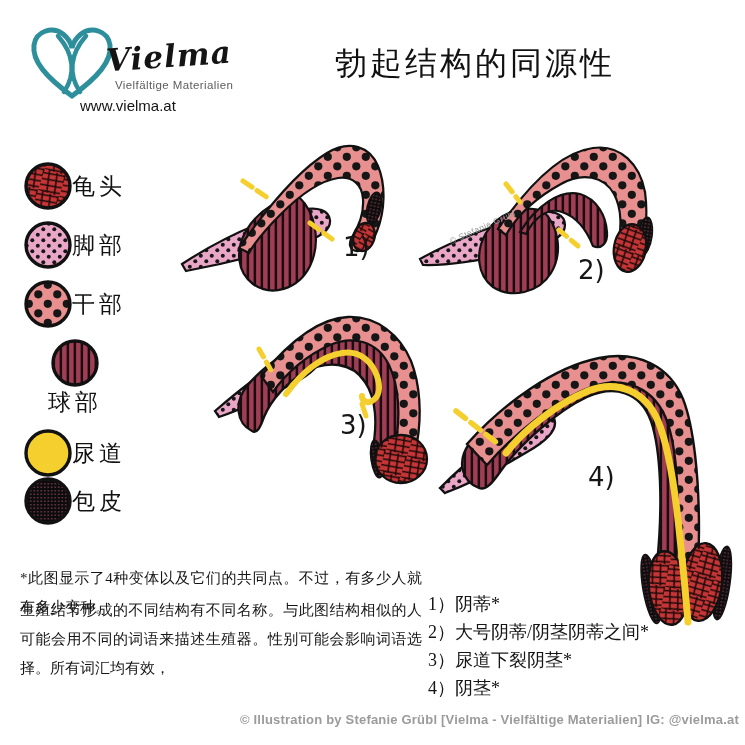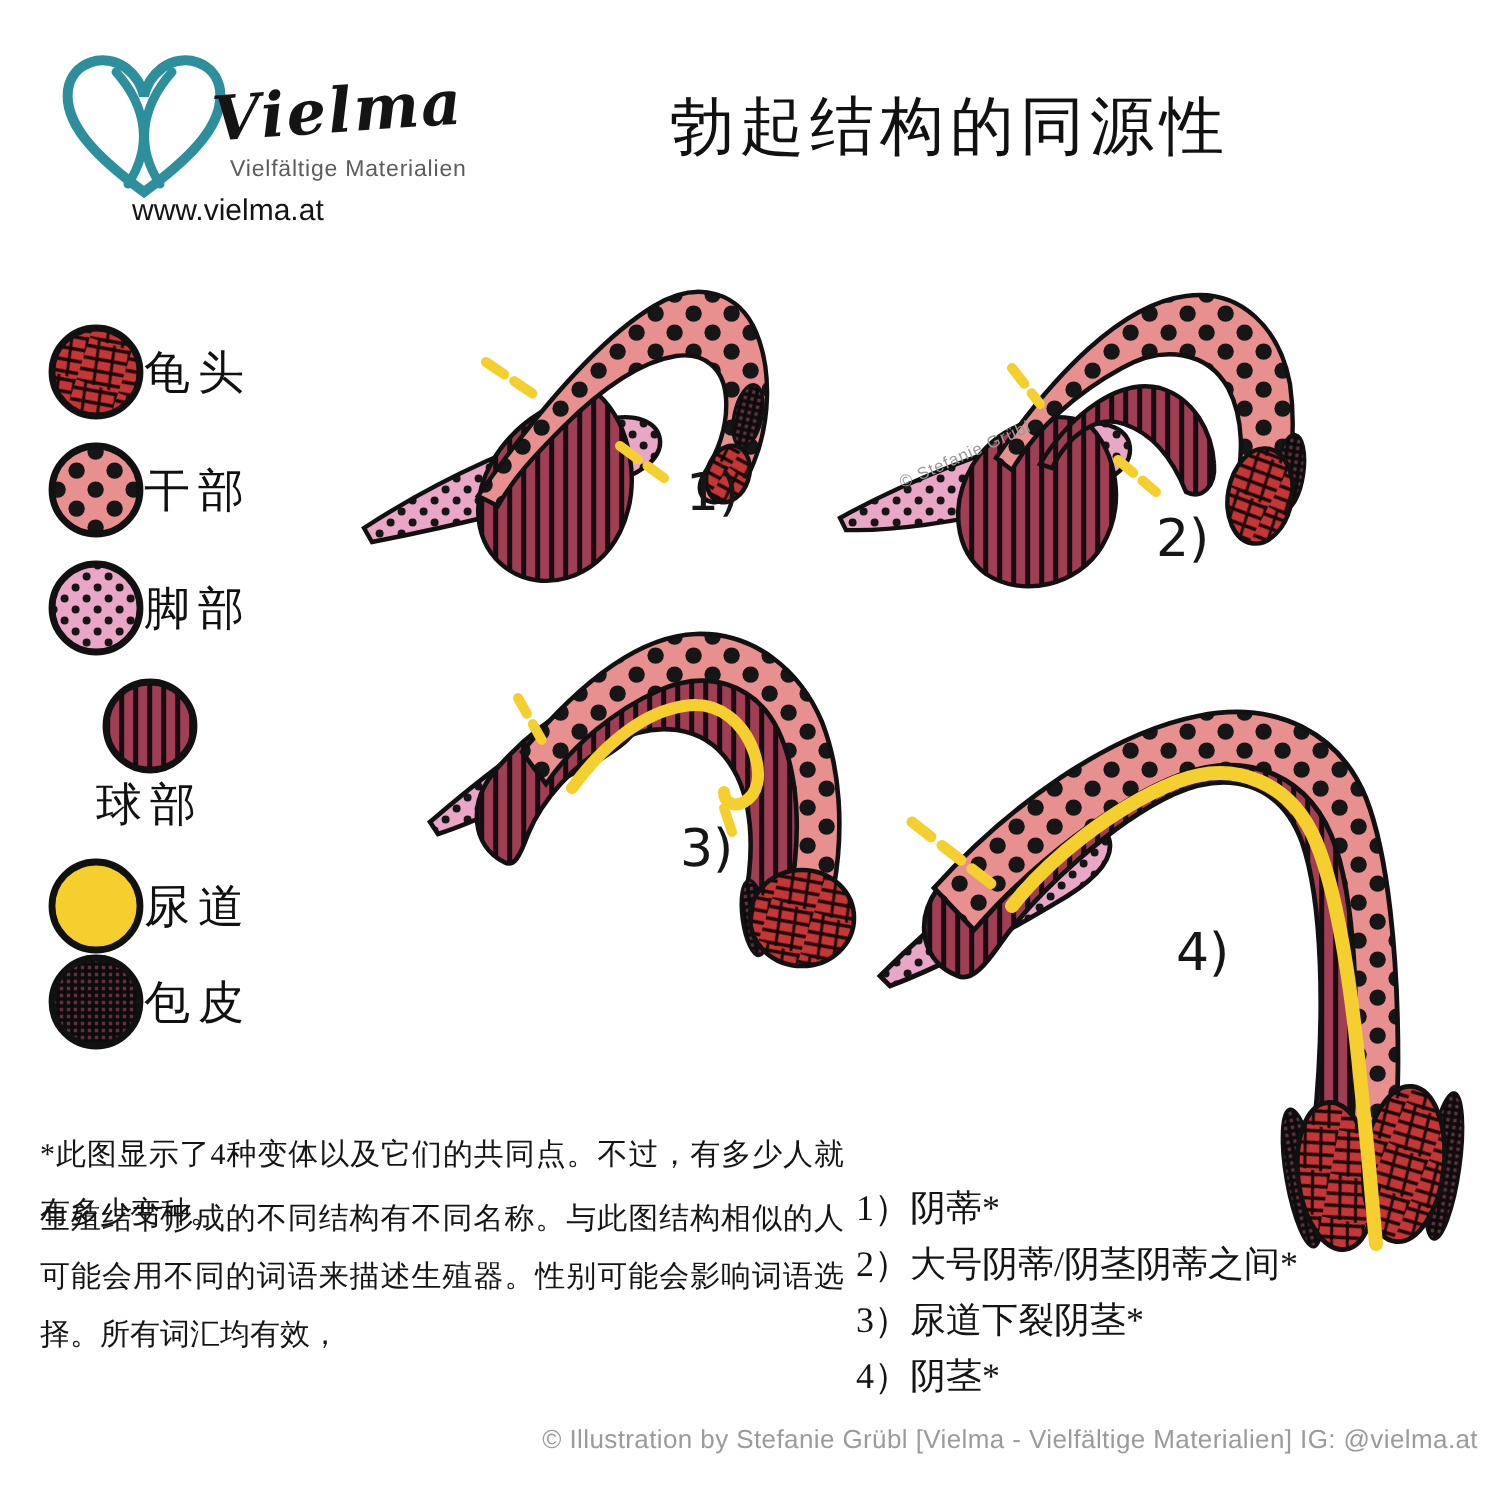--- a/index.html
+++ b/index.html
@@ -111,43 +111,43 @@
 </svg>
 
 <div class="abs" style="left:18px;top:10px;width:230px;height:100px;">
   <svg class="abs" style="left:4px;top:8px;" width="100" height="84" viewBox="0 0 100 84" fill="none" stroke="#2e8f9c" stroke-width="5" stroke-linecap="round">
     <path d="M50,78 C24,59 10,43 12,27 C14,13 30,8 41,16 C46,20 49,25 50,30 C51,25 54,20 59,16 C70,8 86,13 88,27 C90,43 76,59 50,78 Z"></path>
     <path d="M36,18 C52,36 54,56 42,74" stroke-width="4.5"></path>
     <path d="M64,18 C48,36 46,56 58,74" stroke-width="4.5"></path>
   </svg>
   <div class="abs logo-brand" style="left:88px;top:28px;">Vielma</div>
   <div class="abs logo-sub" style="left:97px;top:69px;">Vielfältige Materialien</div>
-  <div class="abs logo-url" style="left:48px;top:87px;">www.vielma.at</div>
+  <div class="abs logo-url" style="left:62px;top:87px;">www.vielma.at</div>
 </div>
 
 <div class="abs title" style="left:250px;top:42px;width:450px;">勃起结构的同源性</div>
 
 <div class="abs" style="left:24px;top:162px;">
   <div class="legend-row" style="margin-bottom:11px;">
     <svg width="48" height="48">
       <circle cx="24" cy="24" r="22" fill="url(#pat-glans)" stroke="#111" stroke-width="3.4"></circle>
       </svg>
     <span class="legend-label">龟头</span>
   </div>
   <div class="legend-row" style="margin-bottom:11px;">
     <svg width="48" height="48">
+      <circle cx="24" cy="24" r="22" fill="url(#pat-crura)" stroke="#111" stroke-width="3.4"></circle>
+      </svg>
+    <span class="legend-label">脚部</span>
+  </div>
+  <div class="legend-row" style="margin-bottom:11px;">
+    <svg width="48" height="48">
       <circle cx="24" cy="24" r="22" fill="url(#pat-shaft)" stroke="#111" stroke-width="3.4"></circle>
       </svg>
     <span class="legend-label">干部</span>
-  </div>
-  <div class="legend-row" style="margin-bottom:11px;">
-    <svg width="48" height="48">
-      <circle cx="24" cy="24" r="22" fill="url(#pat-crura)" stroke="#111" stroke-width="3.4"></circle>
-      </svg>
-    <span class="legend-label">脚部</span>
   </div>
   <div class="legend-row" style="margin-bottom:11px;flex-direction:column;">
     <svg width="48" height="48">
       <circle cx="24" cy="24" r="22" fill="url(#pat-bulb)" stroke="#111" stroke-width="3.4"></circle>
       </svg>
     <span class="legend-label">球部</span>
   </div>
   <div class="legend-row">
     <svg width="48" height="48">
       <circle cx="24" cy="24" r="22" fill="#f4cf2e" stroke="#111" stroke-width="3.4"></circle>
@@ -171,13 +171,13 @@
 <div class="abs note" style="left:20px;top:564px;width:402px;">*此图显示了4种变体以及它们的共同点。不过，有多少人就有多少变种。</div>
 <div class="abs note" style="left:20px;top:596px;width:402px;">生殖结节形成的不同结构有不同名称。与此图结构相似的人可能会用不同的词语来描述生殖器。性别可能会影响词语选择。所有词汇均有效，</div>
 
 <div class="abs rlist" style="left:428px;top:590px;">
   <div>1）阴蒂*</div>
   <div>2）大号阴蒂/阴茎阴蒂之间*</div>
   <div>3）尿道下裂阴茎*</div>
   <div>4）阴茎*</div>
 </div>
 
-<div class="abs footer" style="right:6px;top:712px;">© Illustration by Stefanie Grübl [Vielma - Vielfältige Materialien] IG: @vielma.at</div>
+<div class="abs footer" style="right:6px;top:712px;font-weight:bold;">© Illustration by Stefanie Grübl [Vielma - Vielfältige Materialien] IG: @vielma.at</div>
 
 </body></html>

